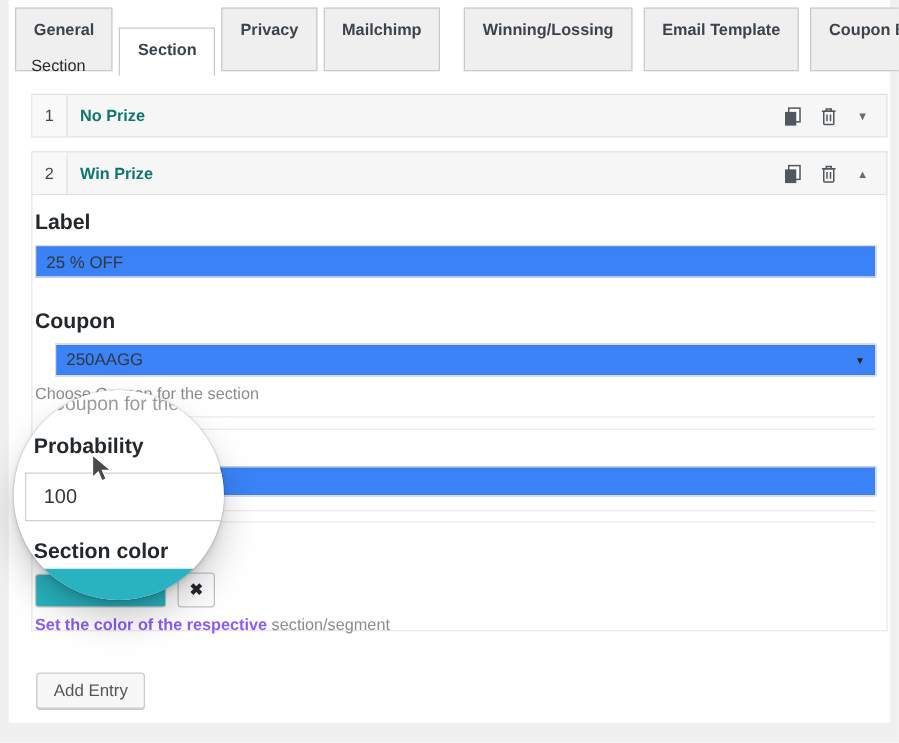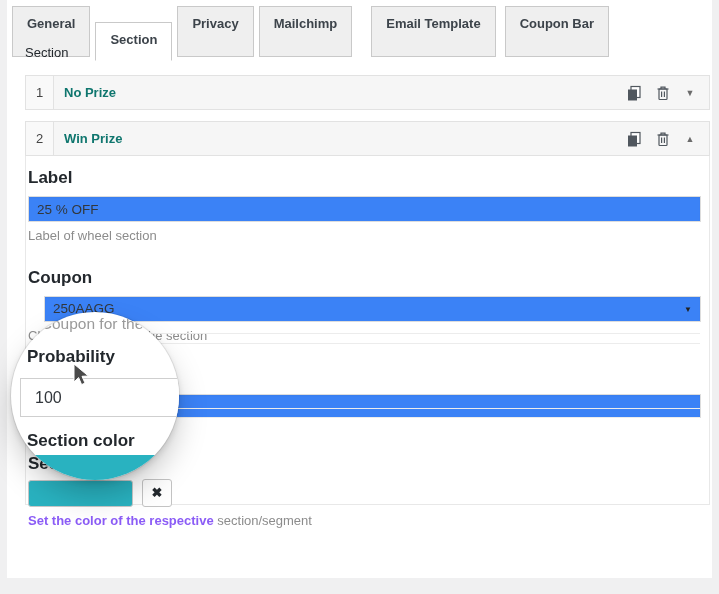--- a/index.html
+++ b/index.html
@@ -114,20 +114,21 @@
 </head>
 <body>
 
 <div class="panel">
 
   <div class="tabbar">
     <div class="tab">General</div>
     <div class="tab active">Section</div>
     <div class="tab">Privacy</div>
     <div class="tab">Mailchimp</div>
+    <div class="tab">Winning/Lossing</div>
     <div class="tab">Email Template</div>
     <div class="tab">Coupon Bar</div>
   </div>
 
   <div class="heading">Section</div>
 
   <div class="entries">
 
     <div class="entry-row">
       <div class="entry-num">1</div>
@@ -175,21 +176,20 @@
         </span>
         <span class="caret">▲</span>
       </div>
     </div>
 
     <div class="entry-body">
 
       <div class="group">
         <div class="field-label">Label</div>
         <input class="text-input" value="25 % OFF" style="">
-        <div class="help">Label of wheel section</div>
       </div>
 
       <div class="group group-coupon">
         <div class="field-label">Coupon</div>
         <div class="select-wrap">
           <div class="select-input" style="line-height:24px;">250AAGG</div>
           <span class="select-caret">▼</span>
         </div>
         <div class="help">Choose Coupon for the section</div>
       </div>
@@ -205,20 +205,21 @@
           <div class="clear-btn">✖</div>
         </div>
         <div class="help">
           <span style="color:#8b5cf6;font-weight:600;">Set the color of the respective</span><span> section/segment</span>
         </div>
       </div>
 
     </div>
   </div>
 
+  <button class="add-entry">Add Entry</button>
 </div>
 
 <div class="hairline" style="top:333px;"></div>
 <div class="hairline" style="top:343px;"></div>
 <div class="hairline" style="top:408px;"></div>
 <div class="hairline" style="top:417px;"></div>
 
 <div class="loupe">
   <div class="loupe-help">Choose Coupon for the section</div>
   <div class="loupe-label prob">Probability</div>

